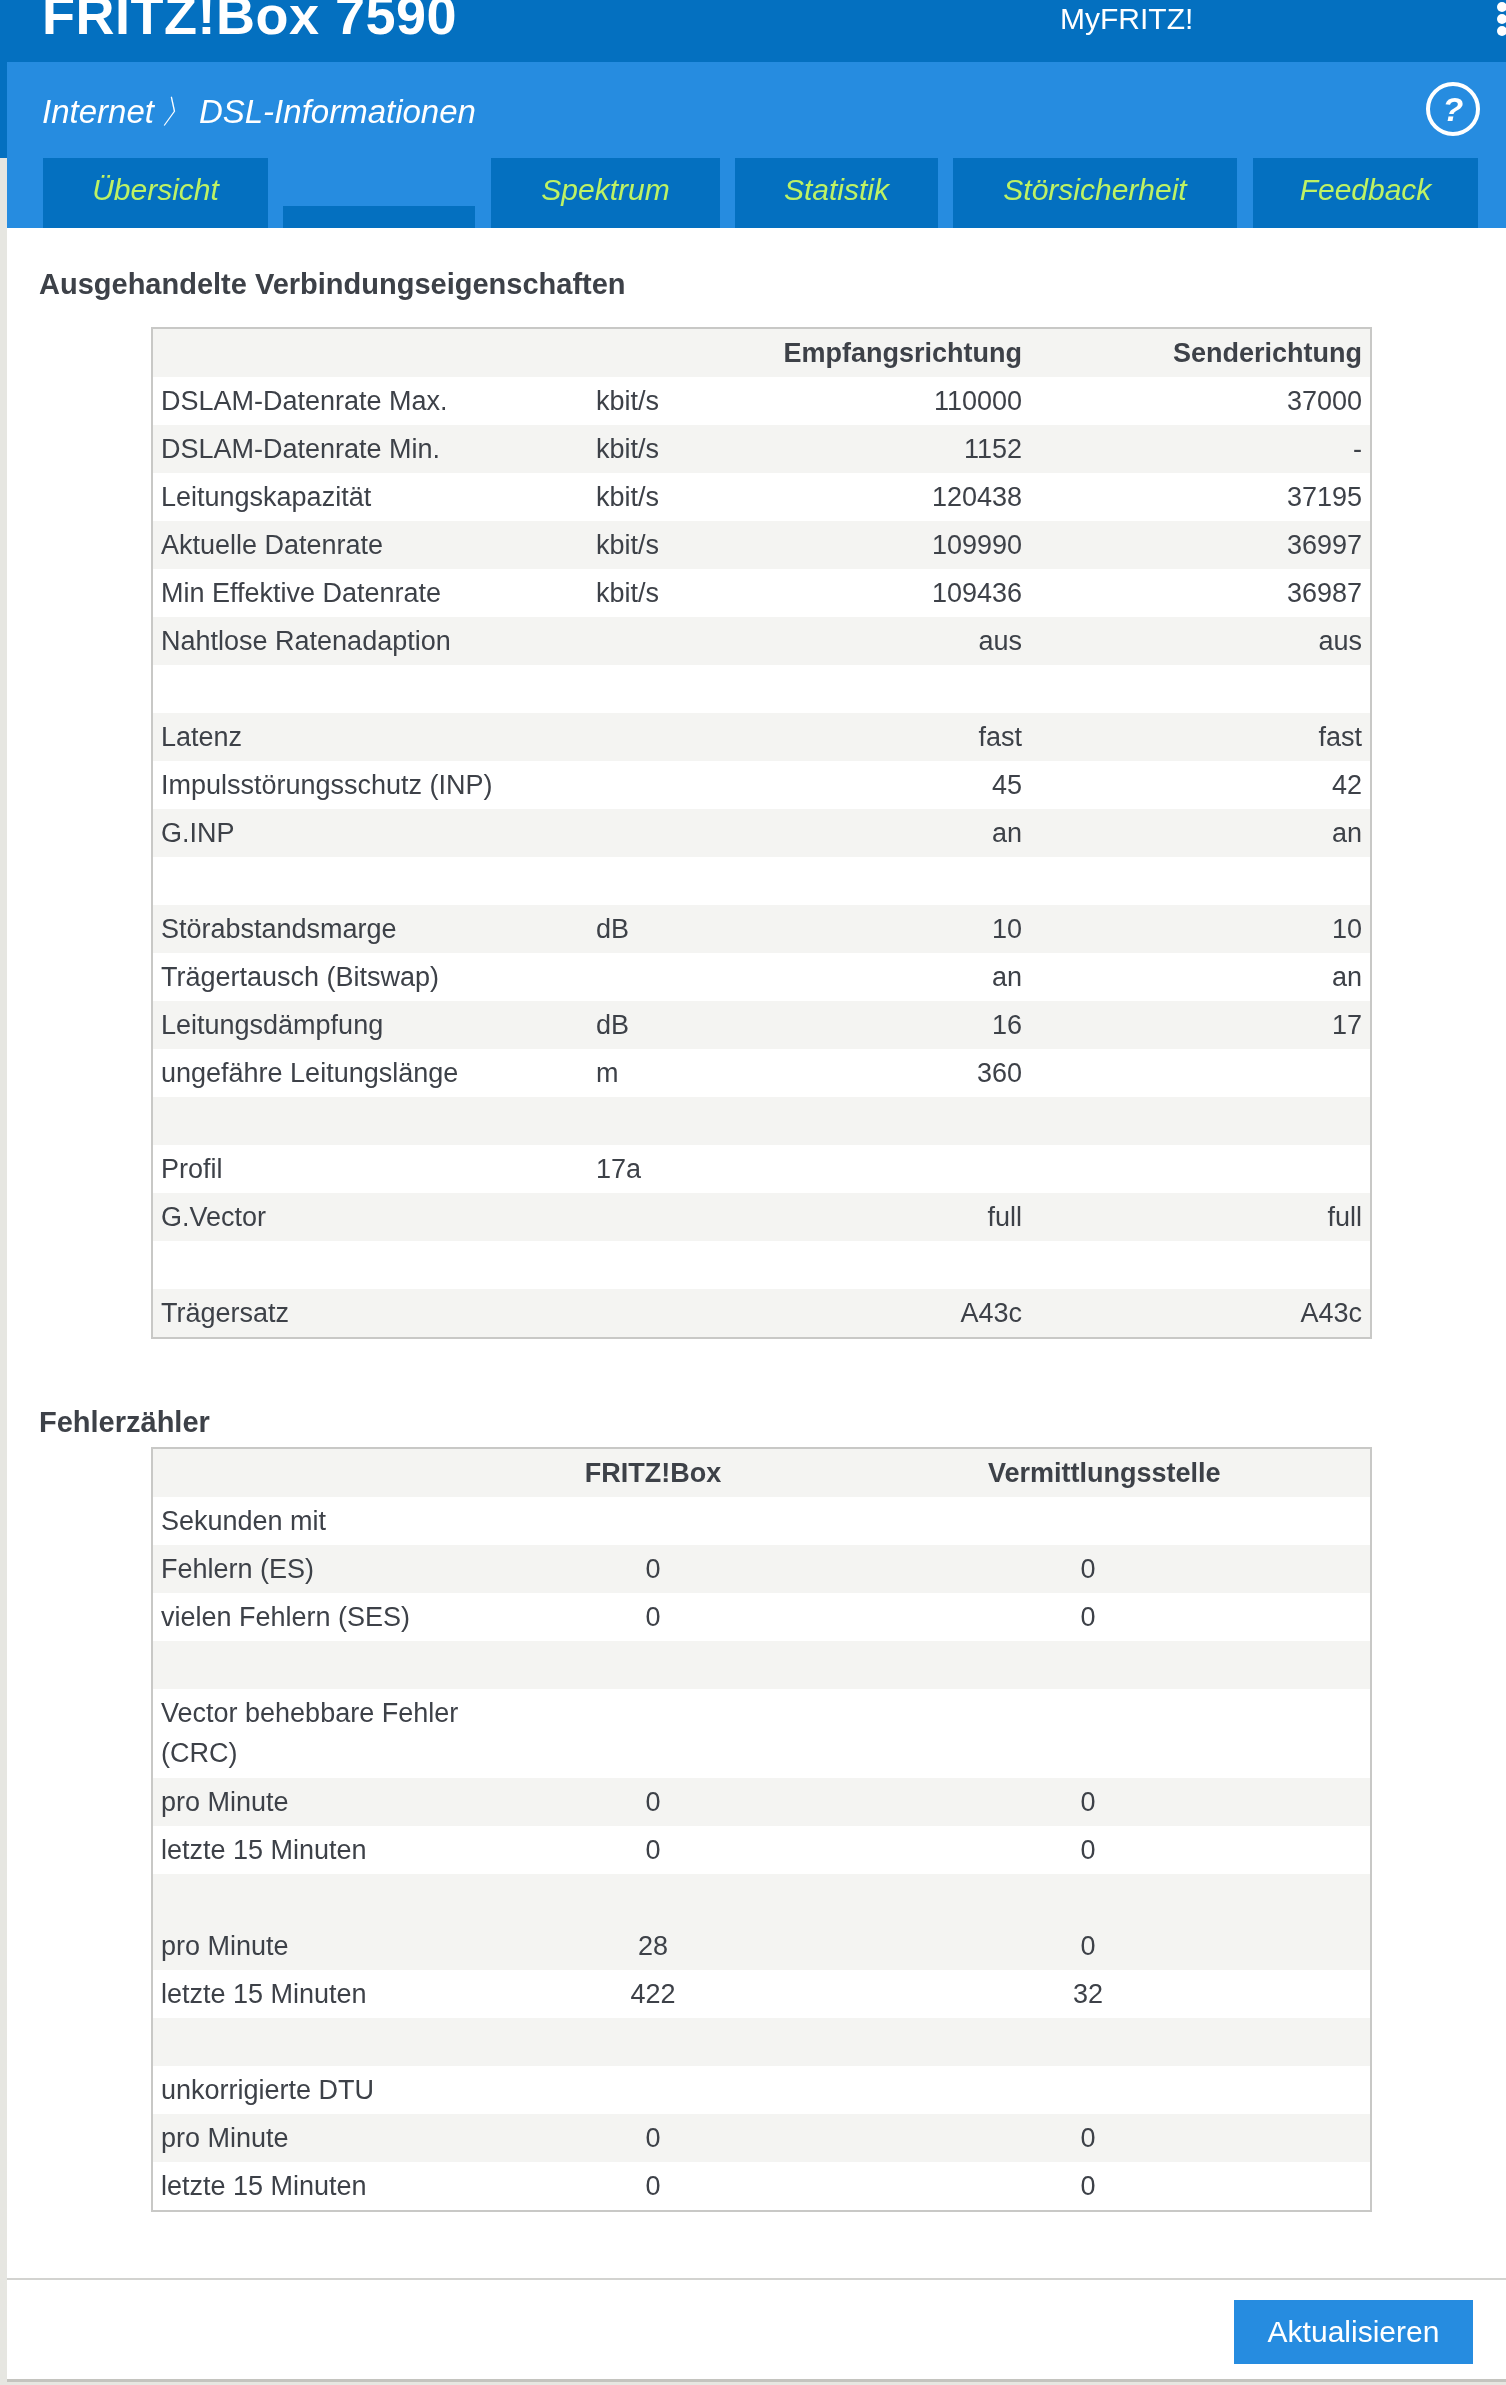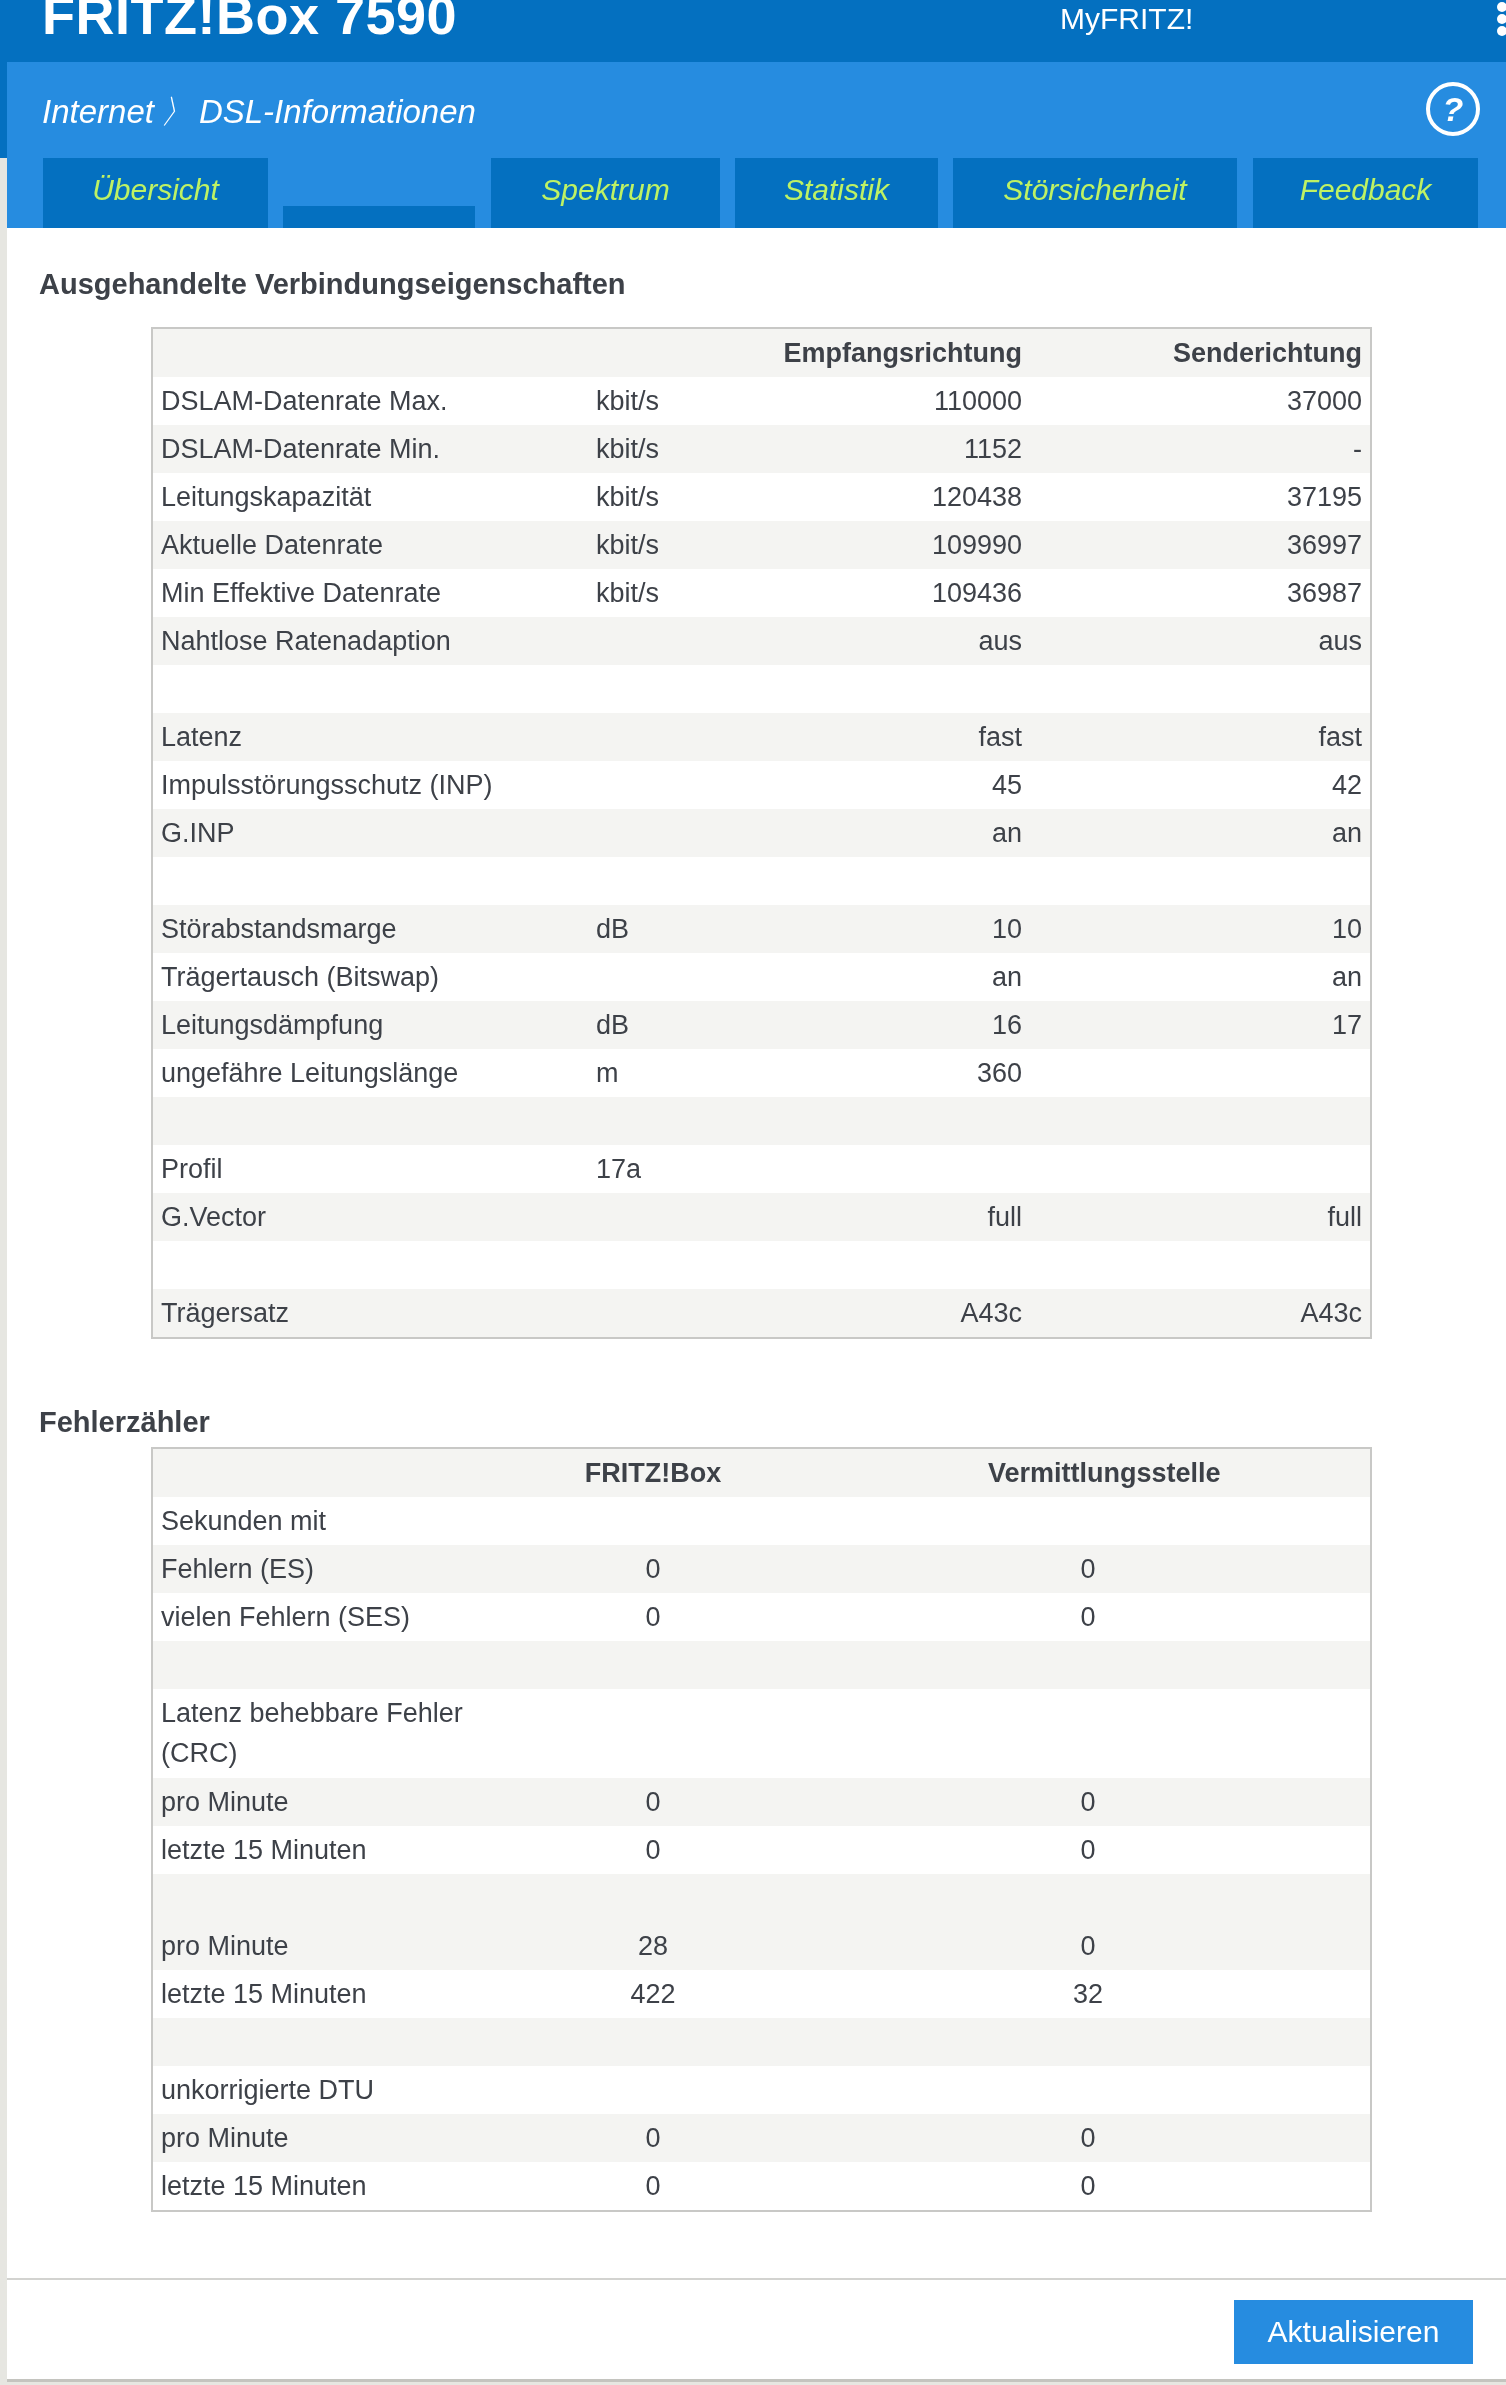--- a/index.html
+++ b/index.html
@@ -226,21 +226,21 @@
           <span class="c c0" style="white-space: nowrap; line-height: 48px; padding-top: 0px;">vielen Fehlern (SES)</span>
           <span class="c c2">0</span>
           <span class="c c3">0</span>
         </div>
         <div class="row gray">
           <span class="c c0" style="white-space: nowrap; line-height: 48px; padding-top: 0px;"></span>
           <span class="c c2"></span>
           <span class="c c3"></span>
         </div>
         <div class="row tall">
-          <span class="c c0">Latenz behebbare Fehler (CRC)</span>
+          <span class="c c0">Vector behebbare Fehler (CRC)</span>
           <span class="c c2"></span>
           <span class="c c3"></span>
         </div>
         <div class="row gray">
           <span class="c c0" style="white-space: nowrap; line-height: 48px; padding-top: 0px;">pro Minute</span>
           <span class="c c2">0</span>
           <span class="c c3">0</span>
         </div>
         <div class="row">
           <span class="c c0" style="white-space: nowrap; line-height: 48px; padding-top: 0px;">letzte 15 Minuten</span>

